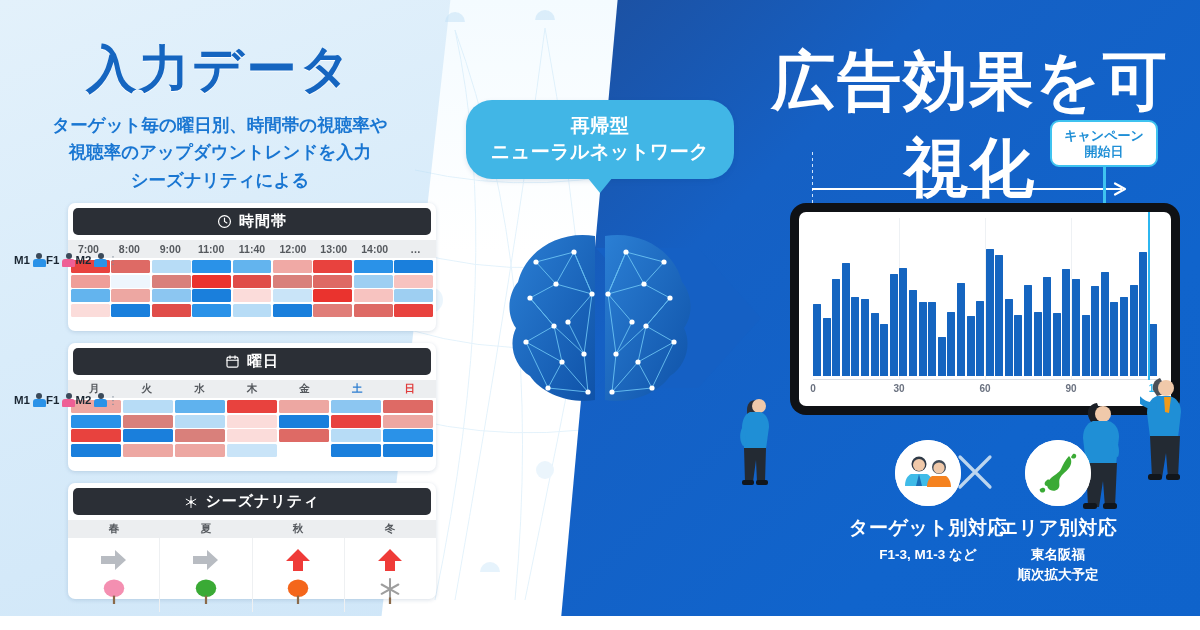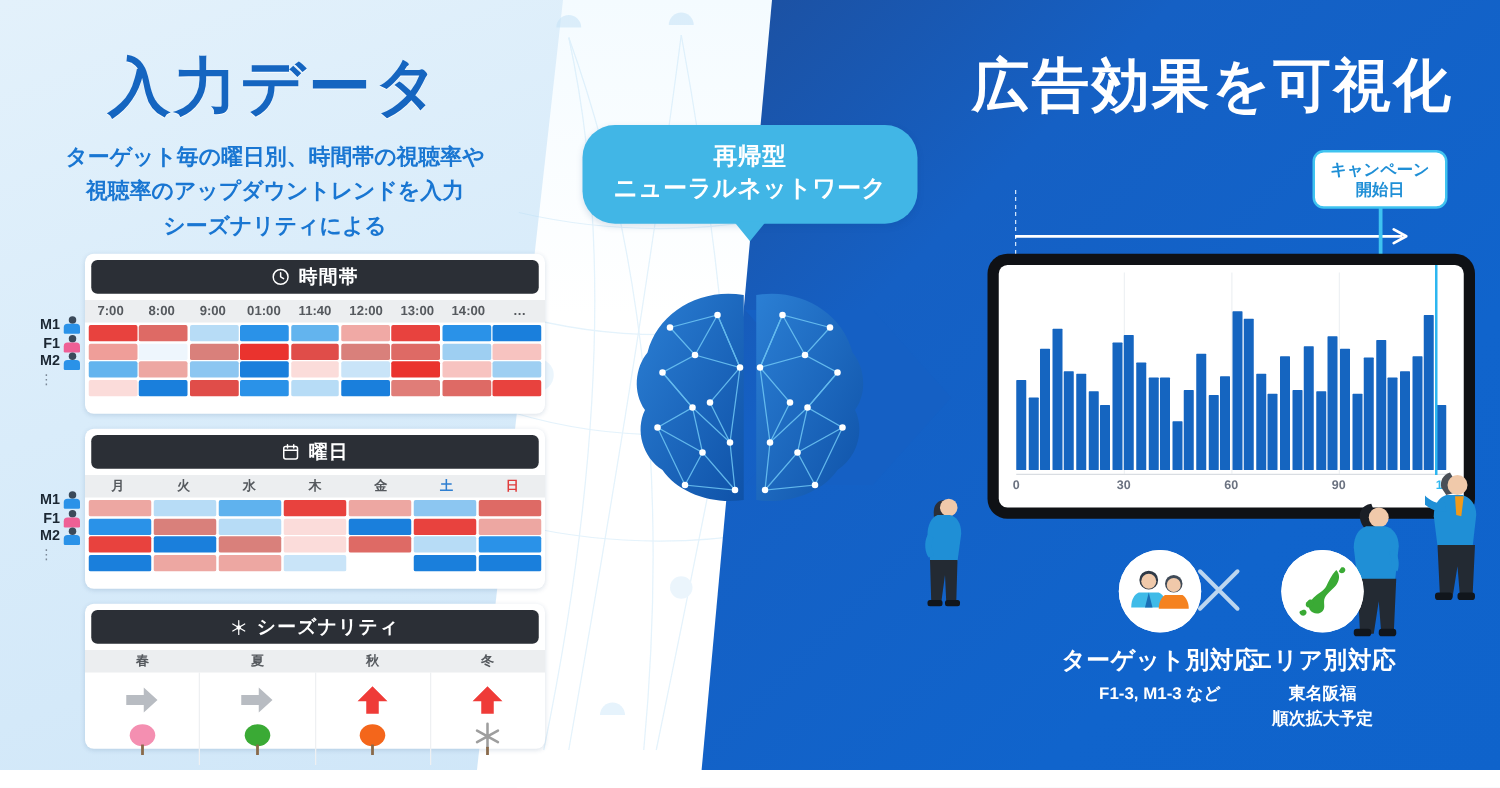--- a/index.html
+++ b/index.html
@@ -53,21 +53,21 @@
   .card-hd svg { display:block; }
 
   .colhdr { display:flex; background:#eceef0; height:18px; align-items:center; }
   .colhdr > div { flex:1; text-align:center; font-size:10.5px; font-weight:bold; color:#55595e; }
   .colhdr > div.sat { color:#2f7fd1; }
   .colhdr > div.sun { color:#e03c3c; }
 
   .grid { display:grid; gap:1.5px; padding:2px 3px 4px 3px; }
   .cell { height:13px; border-radius:1.5px; }
 
-  .rowlabels { position:absolute; display:flex; flex-direction:column; }
+  .rowlabels { position:absolute; display:flex; }
   .rowlab { display:flex; align-items:center; justify-content:flex-end; gap:3px; height:14.5px; }
   .rowlab span { font-size:11.5px; font-weight:bold; color:#1b2733; }
   .avatar { width:13px; height:14px; position:relative; }
   .av-head { position:absolute; left:3.5px; top:0; width:6px; height:6px; border-radius:50%; background:#3b4a5a; }
   .av-body { position:absolute; left:0; top:6px; width:13px; height:8px; border-radius:3px 3px 1px 1px; }
   .dots { font-size:11px; color:#7b8897; line-height:8px; text-align:center; letter-spacing:0; }
 
   
   .seas-grid { display:flex; height:74px; }
   .seas-col { flex:1; border-right:1px solid #eef0f2; display:flex; flex-direction:column; align-items:center; justify-content:center; gap:4px; padding-top:2px;}
@@ -88,21 +88,21 @@
   .brain { position:absolute; left:496px; top:222px; width:208px; height:200px; }
   .brain-txt {
     position:absolute; left:496px; top:285px; width:208px; text-align:center;
     font-size:58px; font-weight:bold; color:#fff; letter-spacing:2px;
     text-shadow:0 1px 4px rgba(0,40,100,.35); pointer-events:none;
   }
 
   
   .r-title {
     position:absolute; left:760px; top:38px; width:420px; text-align:center;
-    font-size:46px; font-weight:bold; color:#fff; letter-spacing:2px;
+    font-size:64px; font-weight:bold; color:#fff; letter-spacing:2px;
   }
   .r-forecast {
     position:absolute; left:810px; top:150px; font-size:20px; font-weight:bold; color:#fff;
   }
   .arrowline { position:absolute; left:812px; top:182px; width:320px; height:14px; }
   .dashline { position:absolute; left:812px; top:152px; width:1px; height:60px;
               background:repeating-linear-gradient(180deg,#cfe4fb 0 3px,transparent 3px 6px); }
   .badge {
     position:absolute; left:1050px; top:120px; width:108px; padding:6px 4px;
     background:#fff; border:2px solid #3fc3f0; border-radius:9px; text-align:center;
@@ -182,21 +182,21 @@
       <svg width="15" height="15" viewBox="0 0 24 24">
         <circle cx="12" cy="12" r="9.5" fill="none" stroke="#fff" stroke-width="1.9"></circle>
         <path d="M12 6.6V12l3.8 2.3" fill="none" stroke="#fff" stroke-width="1.9" stroke-linecap="round"></path>
       </svg>
       <span>時間帯</span>
     </div>
     <div class="colhdr" id="ts-cols">
         <div>7:00</div>
         <div>8:00</div>
         <div>9:00</div>
-        <div>01:00</div>
+        <div>11:00</div>
         <div>11:40</div>
         <div>12:00</div>
         <div>13:00</div>
         <div>14:00</div>
         <div>…</div>
       </div>
     <div class="grid" id="ts-grid" style="grid-template-columns: repeat(9, 1fr);">
         <div class="cell" style="background: rgb(232, 66, 62);"></div>
         <div class="cell" style="background: rgb(222, 106, 101);"></div>
         <div class="cell" style="background: rgb(183, 220, 246);"></div>

